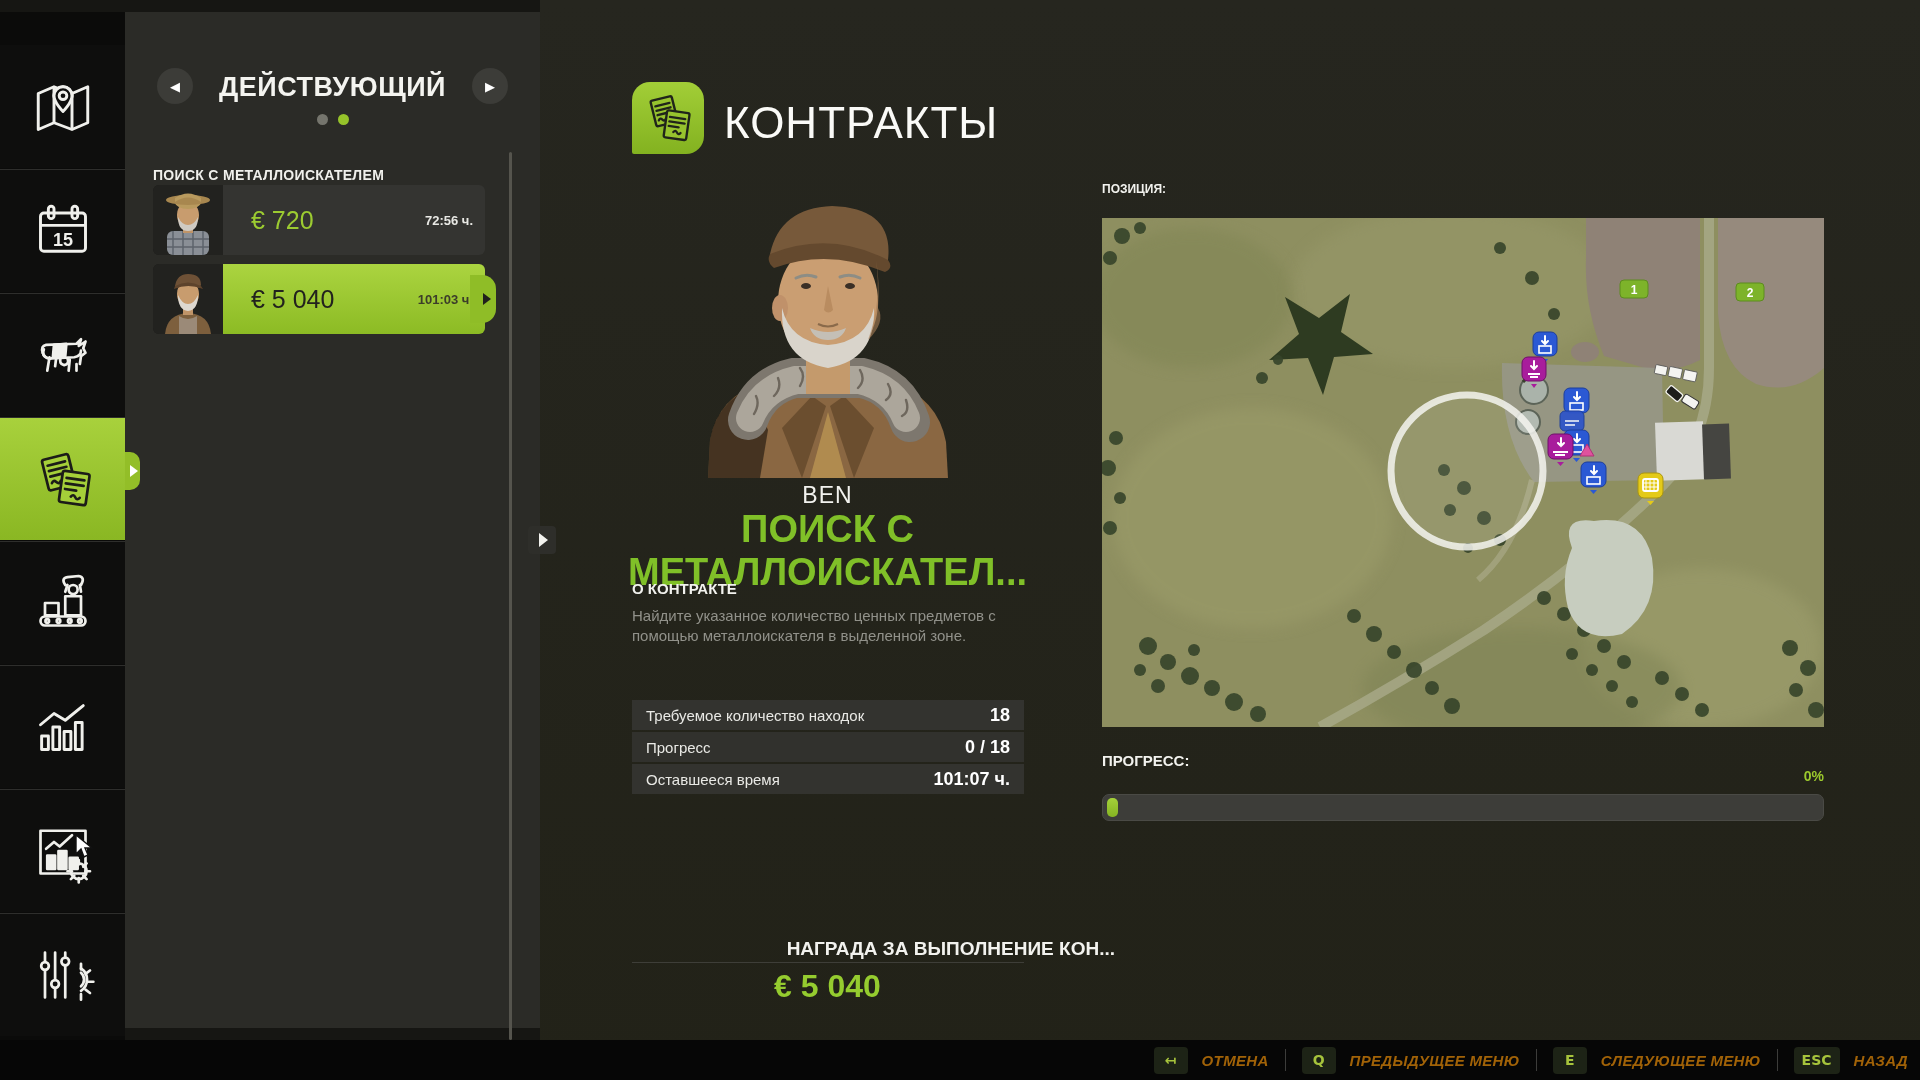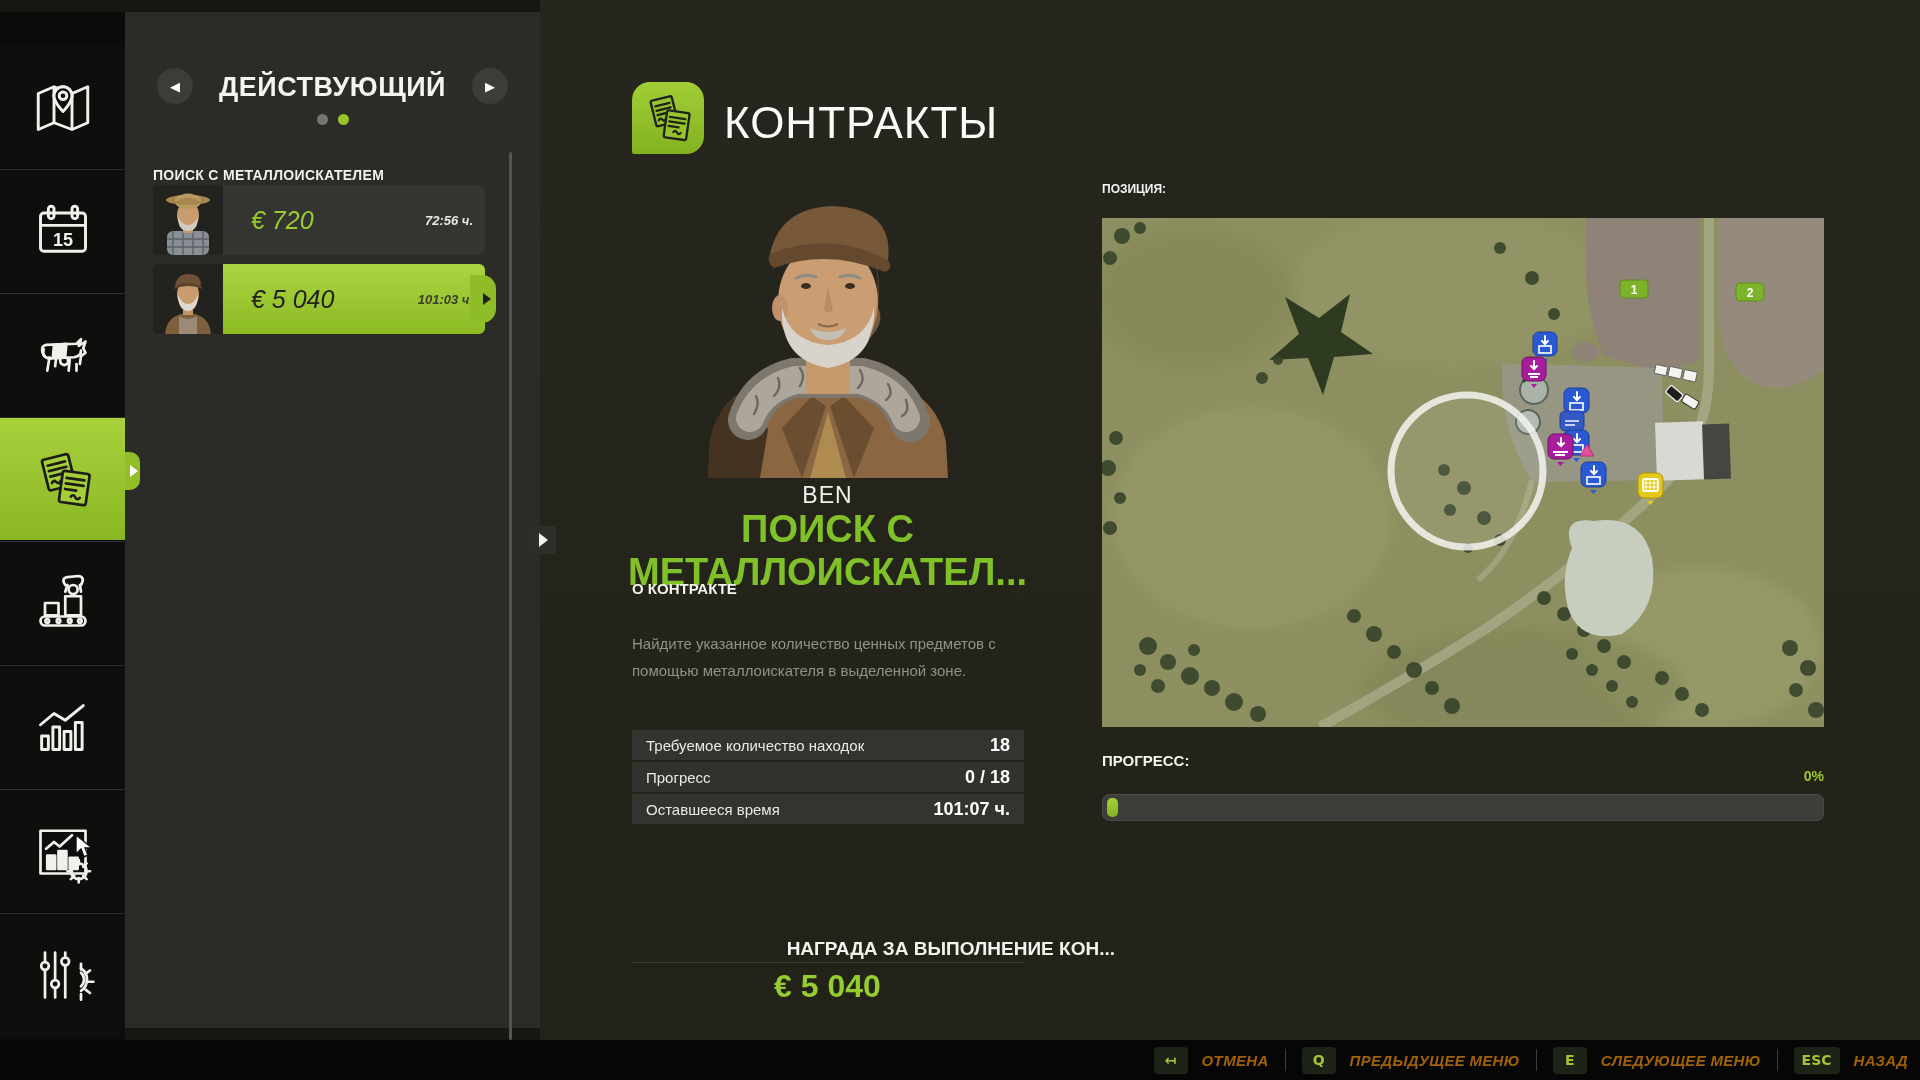--- a/index.html
+++ b/index.html
@@ -19,21 +19,21 @@
   #list-panel { position:absolute; left:125px; top:12px; width:415px; height:1016px; background:#2b2b27; z-index:4; }
   #list-header { position:absolute; left:0; top:30px; width:100%; height:90px; }
   .pager-btn { position:absolute; top:26px; width:36px; height:36px; border-radius:50%; background:#3c3c38; color:#fff; display:flex; align-items:center; justify-content:center; font-size:13px; cursor:pointer; }
   #pager-prev { left:32px; }
   #pager-next { right:32px; }
   #list-title { position:absolute; left:0; top:30px; width:100%; text-align:center; color:#f4f4f0; font-size:27px; font-weight:bold; letter-spacing:.5px; }
   #pager-dots { position:absolute; left:0; top:72px; width:100%; display:flex; justify-content:center; gap:10px; }
   .dot { width:11px; height:11px; border-radius:50%; background:#75756d; }
   .dot.active { background:#96c32a; }
   #list-section { position:absolute; left:28px; top:155px; color:#f0f0ec; font-size:14px; font-weight:bold; letter-spacing:.3px; }
-  .contract-item { position:absolute; left:28px; width:332px; height:70px; display:flex; align-items:center; cursor:pointer;font-style:italic; }
+  .contract-item { position:absolute; left:28px; width:332px; height:70px; display:flex; align-items:center; cursor:pointer; }
   .ci-thumb { width:70px; height:70px; flex:0 0 70px; background:#1d1d1b; border-radius:6px 0 0 6px; overflow:hidden; }
   .ci-body { position:relative; height:70px; flex:1; background:#343431; border-radius:0 6px 6px 0; display:flex; align-items:center; }
   .ci-price { margin-left:28px; font-size:25px; color:#9ccb31; }
   .ci-time { position:absolute; right:12px; top:50%; transform:translateY(-50%); font-size:13px; font-weight:bold; color:#e8e8e4; }
   .contract-item.selected .ci-body { background:linear-gradient(180deg,#abd440 0%,#8cbb24 100%); }
   .contract-item.selected .ci-price { color:#22221e; }
   .contract-item.selected .ci-time { color:#3c3d2a; font-weight:bold; }
   .sel-bump { position:absolute; right:-11px; top:50%; transform:translateY(-50%); width:26px; height:48px; background:#8fbd27; border-radius:0 14px 14px 0; z-index:-0; }
   .sel-tip { position:absolute; right:-6px; top:50%; transform:translateY(-50%); width:0; height:0; border-top:6px solid transparent; border-bottom:6px solid transparent; border-left:8px solid #20201c; }
   #list-scrollbar { position:absolute; right:28px; top:140px; width:3px; height:888px; background:#55544d; border-radius:2px; }
@@ -41,22 +41,22 @@
   #panel-expander .tri { width:0; height:0; border-top:7px solid transparent; border-bottom:7px solid transparent; border-left:9px solid #f2f2ee; margin-left:2px; }
 
   
   #main-panel { position:absolute; left:540px; top:0; width:1380px; height:1080px; background:linear-gradient(180deg,#26261f 0%,#222218 100%); }
   #page-icon { position:absolute; left:92px; top:82px; width:72px; height:72px; border-radius:18px 18px 18px 2px; background:linear-gradient(180deg,#a2ce37,#83b220); display:flex; align-items:center; justify-content:center; }
   #page-title { position:absolute; left:184px; top:98px; font-size:44px; color:#fafaf7; letter-spacing:1px; }
   #npc-portrait { position:absolute; left:150px; top:190px; width:276px; height:288px; }
   #npc-name { position:absolute; left:0; top:482px; width:575px; text-align:center; color:#f2f2ee; font-size:23px; letter-spacing:1px; }
   #contract-name { position:absolute; left:0; top:508px; width:575px; text-align:center; color:#80c028; font-size:38px; font-weight:bold; }
   #about-heading { position:absolute; left:92px; top:580px; color:#f2f2ee; font-size:15px; font-weight:bold; }
-  #about-text { position:absolute; left:92px; top:606px; width:390px; color:#91918a; font-size:15px; line-height:27px;margin-top:24px; }
-  #detail-table { position:absolute; left:92px; top:730px; width:392px; }
+  #about-text { position:absolute; left:92px; top:606px; width:390px; color:#91918a; font-size:15px; line-height:20px; }
+  #detail-table { position:absolute; left:92px; top:700px; width:392px; }
   .dt-row { position:relative; height:30px; margin-bottom:2px; background:#33332f; display:flex; align-items:center; }
   .dt-row:nth-child(2) { background:#31312d; }
   .dt-label { margin-left:14px; color:#e9e9e5; font-size:15px; }
   .dt-value { position:absolute; right:14px; color:#ffffff; font-size:18px; font-weight:bold; }
   #reward-heading { position:absolute; left:0; top:938px; width:575px; text-align:right; color:#f2f2ee; font-size:19px; font-weight:bold; }
   #reward-divider { position:absolute; left:92px; top:962px; width:392px; height:1px; background:#3e3e38; }
   #reward-value { position:absolute; left:0; top:968px; width:575px; text-align:center; color:#95cc2f; font-size:32px; font-weight:bold; }
 
   
   #position-label { position:absolute; left:562px; top:182px; color:#f2f2ee; font-size:12px; font-weight:bold; }

